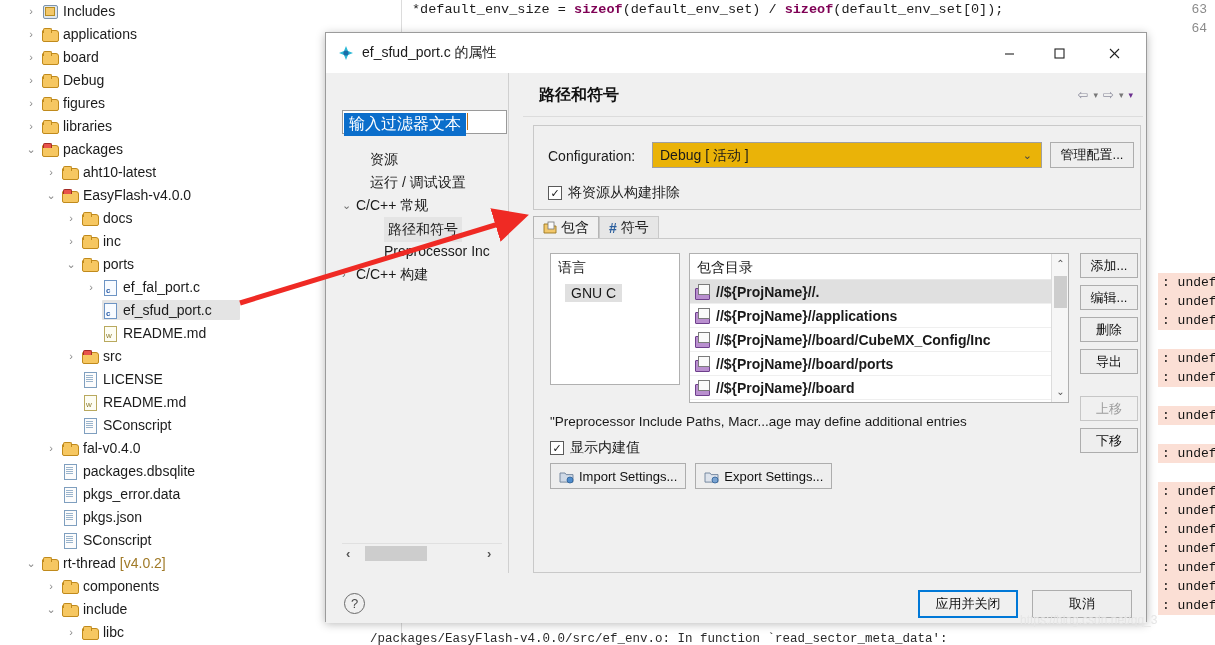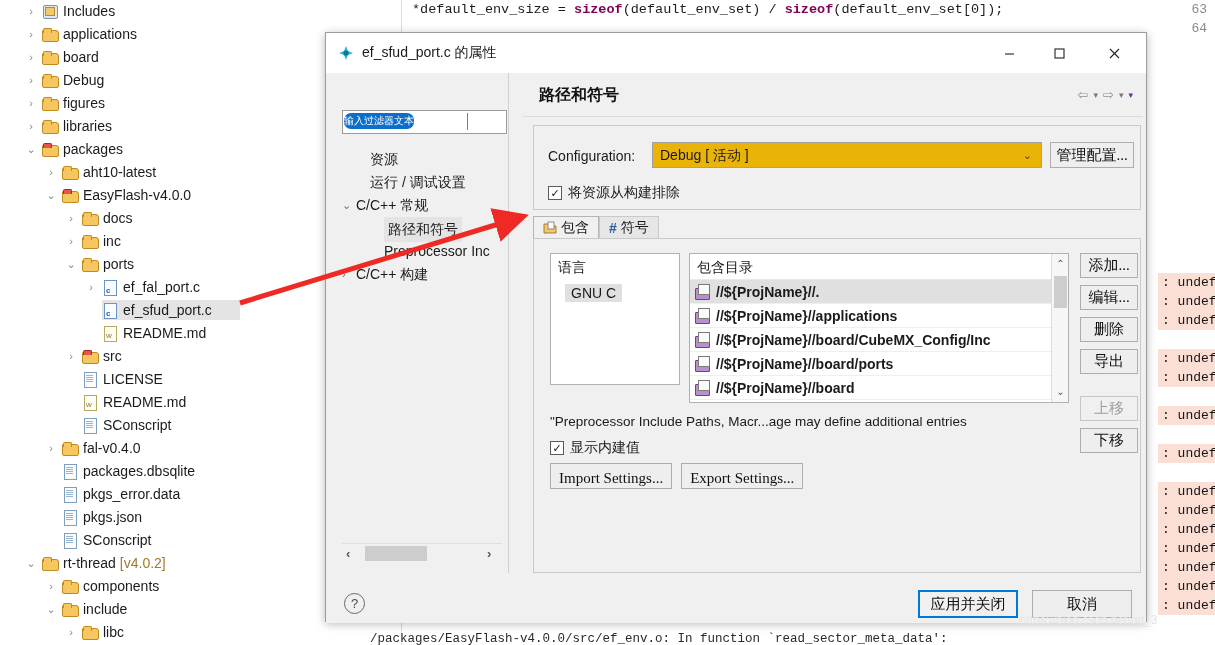--- a/index.html
+++ b/index.html
@@ -136,21 +136,21 @@
   .nav-pane {
     position:absolute; left:8px; top:0px; width:180px; height:500px;
     background:#f0f0f0;
   }
   .filter-box {
     position:absolute; left:8px; top:37px; width:165px; height:24px;
     background:#ffffff; border:1px solid #9a9a9a;
   }
   .filter-box .sel-text {
     position:absolute; left:1px; top:2px; background:#0b6ecb; color:#ffffff;
-    font-size:10px; padding:1px 0; white-space:nowrap;border-radius:7px;
+    font-size:16px; padding:1px 5px; white-space:nowrap;
   }
   .filter-box .caret {
     position:absolute; left:124px; top:2px; width:1px; height:17px; background:#c07018;
   }
   .nav-list { position:absolute; left:0; top:75px; width:180px; }
   .nav-row { position:relative; height:23px; line-height:23px; white-space:nowrap; font-size:14px; }
   .nav-row .tw { position:absolute; color:#6f6f6f; font-size:11px; }
   .nav-row .nl { position:absolute; }
   .nav-row.sel .nl { background:#e4e4e4; padding:1px 4px; }
   .nav-scroll {
@@ -178,23 +178,23 @@
     background:#f0f0f0; border:1px solid #c9c9c9;
   }
   .cfg-label { position:absolute; left:14px; top:22px; font-size:14px; }
   .combo {
     position:absolute; left:118px; top:16px; width:390px; height:26px;
     background:#eab308; border:1px solid #a0a0a0;
   }
   .combo .cv { position:absolute; left:7px; top:4px; font-size:14px; }
   .combo .ch { position:absolute; right:9px; top:6px; font-size:11px; color:#444; }
   .btn {
-    background:#eeeeee; border:1px solid #adadad; font-size:15px; color:#101010;
+    background:#eeeeee; border:1px solid #adadad; font-size:13px; color:#101010;
     display:flex; align-items:center; justify-content:center; cursor:default;
-    font-family:Liberation Serif, serif;
+    font-family:Liberation Sans, sans-serif;
   }
   .btn.disabled { color:#9d9d9d; background:#f0f0f0; border-color:#c6c6c6; }
   .manage-btn { position:absolute; left:516px; top:16px; width:84px; height:26px; }
   .chk-excl { position:absolute; left:14px; top:58px; font-size:14px; display:flex; align-items:center; gap:6px; }
   .cbox {
     width:14px; height:14px; border:1px solid #5a5a5a; background:#fff;
     display:inline-flex; align-items:center; justify-content:center;
     font-size:11px; color:#111; line-height:1;
   }
 
@@ -235,21 +235,21 @@
     border-left:1px solid #dcdcdc; }
   .inc-sb .sb-ar { position:absolute; left:0; width:17px; text-align:center; font-size:10px; color:#555; }
   .inc-sb .sb-thumb { position:absolute; left:2px; top:22px; width:13px; height:32px; background:#cdcdcd; }
 
   .side-btns { position:absolute; left:546px; top:14px; width:58px; }
   .side-btns .btn { width:58px; height:25px; margin-bottom:7px; }
 
   .note { position:absolute; left:16px; top:175px; font-size:13.5px; color:#1a1a1a; white-space:nowrap; }
   .chk-builtin { position:absolute; left:16px; top:200px; font-size:14px; display:flex; align-items:center; gap:6px; }
   .imp-exp { position:absolute; left:16px; top:224px; display:flex; gap:9px; }
-  .imp-exp .btn { height:26px; padding:8px 8px; gap:5px;flex-direction:column; }
+  .imp-exp .btn { height:26px; padding:8px 8px; gap:5px; }
 
   .dlg-footrow { position:absolute; left:0; top:518px; width:820px; height:38px; }
   .dlg-footrow .btn { position:absolute; height:27px; }
   .restore-btn { left:599px; top:4px; width:110px; }
   .apply-btn { left:717px; top:4px; width:97px; }
   .sep-line { position:absolute; left:8px; top:560px; width:806px; height:1px; background:#dcdcdc; }
   .dlg-foot2 { position:absolute; left:0; top:548px; width:820px; height:42px; background:#f0f0f0; }
   .help-ico {
     position:absolute; left:18px; top:12px; width:21px; height:21px; border:1.6px solid #6a6a6a;
     border-radius:50%; display:flex; align-items:center; justify-content:center;

